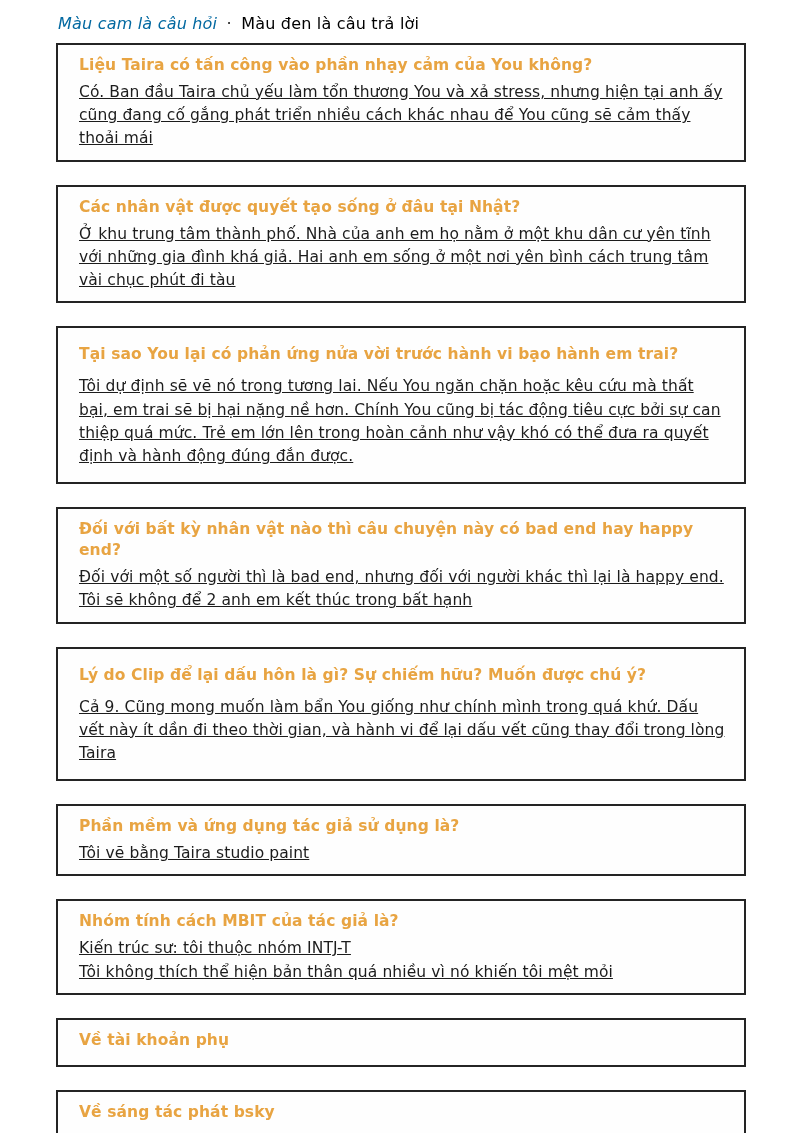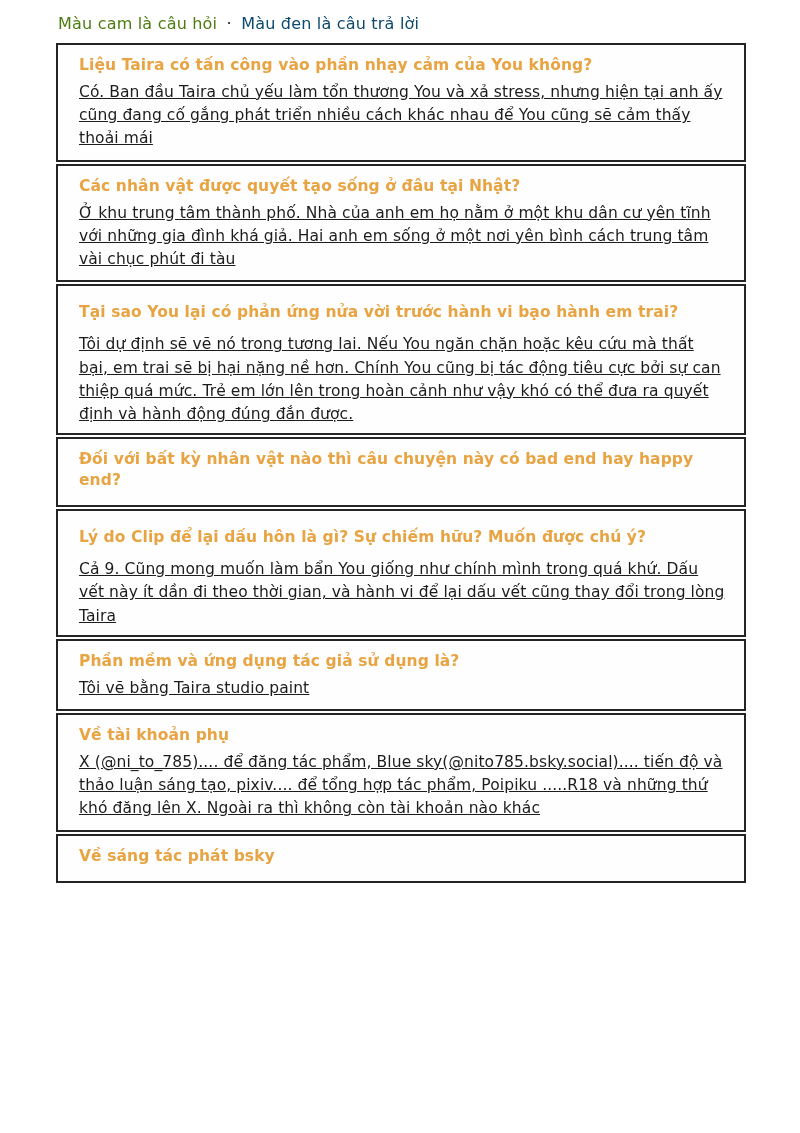--- a/index.html
+++ b/index.html
@@ -19,32 +19,32 @@
     width: 800px;
     height: 1133px;
     padding: 12px 54px 10px 56px;
     background: #ffffff;
   }
   .legend {
     font-size: 16px;
     margin: 2px 0 10px 2px;
     letter-spacing: 0.2px;
   }
-  .legend-orange { color: #4d7c0f; }
+  .legend-orange { color: #0369a1; font-style: italic; }
   .legend-sep { color: #1c1c1c; margin: 0 4px; }
-  .legend-black { color: #0c4a6e; }
+  .legend-black { color: #000000; }
 
   .qa-box {
     box-sizing: border-box;
     border: 2.5px solid #242424;
     background: #fefefe;
     padding: 7px 18px 9px 21px;
-    margin-bottom: 2px;
+    margin-bottom: 23px;
   }
-  .qa-box.roomy { padding-top: 13px; padding-bottom: 7px; }
+  .qa-box.roomy { padding-top: 13px; padding-bottom: 14px; }
   .qa-box.roomy .q { margin-bottom: 10px; }
 
   .q {
     color: #E8A442;
     font-size: 15.5px;
     font-weight: bold;
     margin: 3px 0 5px 0;
     line-height: 1.35;
     letter-spacing: 0.1px;
   }
@@ -79,35 +79,41 @@
     <p class="a">Ở khu trung tâm thành phố. Nhà của anh em họ nằm ở một khu dân cư yên tĩnh với những gia đình khá giả. Hai anh em sống ở một nơi yên bình cách trung tâm vài chục phút đi tàu</p>
   </section>
 
   <section class="qa-box roomy">
     <h2 class="q">Tại sao You lại có phản ứng nửa vời trước hành vi bạo hành em trai?</h2>
     <p class="a">Tôi dự định sẽ vẽ nó trong tương lai. Nếu You ngăn chặn hoặc kêu cứu mà thất bại, em trai sẽ bị hại nặng nề hơn. Chính You cũng bị tác động tiêu cực bởi sự can thiệp quá mức. Trẻ em lớn lên trong hoàn cảnh như vậy khó có thể đưa ra quyết định và hành động đúng đắn được.</p>
   </section>
 
   <section class="qa-box">
     <h2 class="q">Đối với bất kỳ nhân vật nào thì câu chuyện này có bad end hay happy end?</h2>
+    <p class="a">Đối với một số người thì là bad end, nhưng đối với người khác thì lại là happy end.
+Tôi sẽ không để 2 anh em kết thúc trong bất hạnh</p>
   </section>
 
   <section class="qa-box roomy">
     <h2 class="q">Lý do Clip để lại dấu hôn là gì? Sự chiếm hữu? Muốn được chú ý?</h2>
     <p class="a">Cả 9. Cũng mong muốn làm bẩn You giống như chính mình trong quá khứ. Dấu vết này ít dần đi theo thời gian, và hành vi để lại dấu vết cũng thay đổi trong lòng Taira</p>
   </section>
 
   <section class="qa-box">
     <h2 class="q">Phần mềm và ứng dụng tác giả sử dụng là?</h2>
     <p class="a">Tôi vẽ bằng Taira studio paint</p>
   </section>
 
+  <section class="qa-box">
+    <h2 class="q">Nhóm tính cách MBIT của tác giả là?</h2>
+    <p class="a">Kiến trúc sư: tôi thuộc nhóm INTJ-T
+Tôi không thích thể hiện bản thân quá nhiều vì nó khiến tôi mệt mỏi</p>
+  </section>
 
   <section class="qa-box">
     <h2 class="q">Về tài khoản phụ</h2>
-    <p class="a">X (@ni_to_785).... để đăng tác phẩm, Blue sky(@nito785.bsky.social).... tiến độ và thảo luận sáng tạo, pixiv.... để tổng hợp tác phẩm, Poipiku .....R18 và những thứ khó đăng lên X. Ngoài ra thì không còn tài khoản nào khác</p>
   </section>
 
   <section class="qa-box">
     <h2 class="q">Về sáng tác phát bsky</h2>
   </section>
 
 </div>
 
 </body></html>

